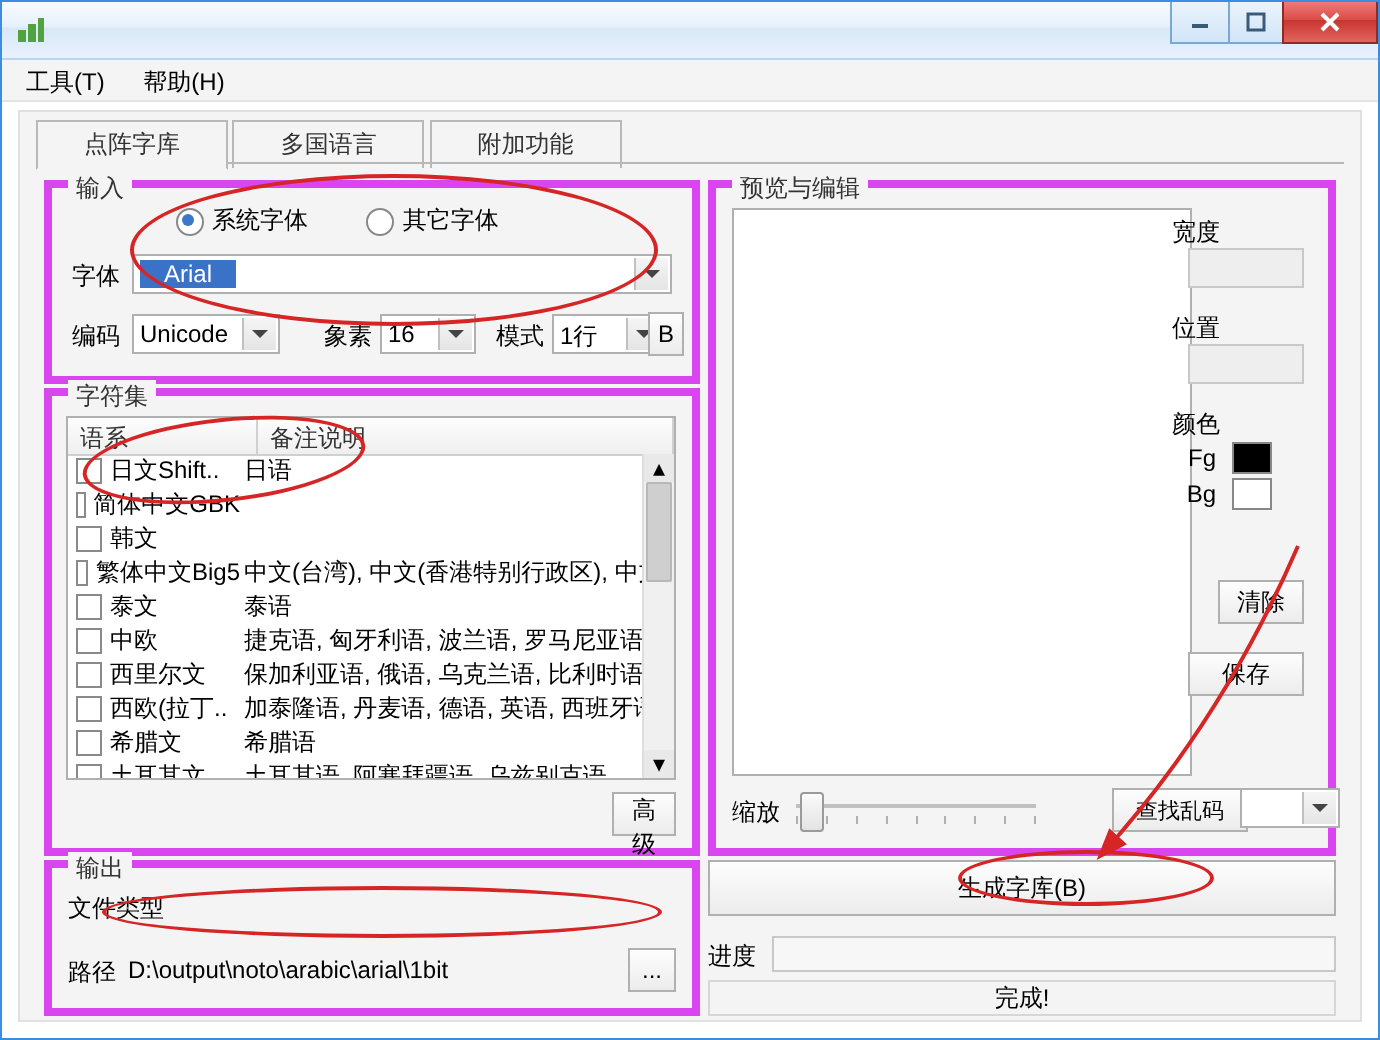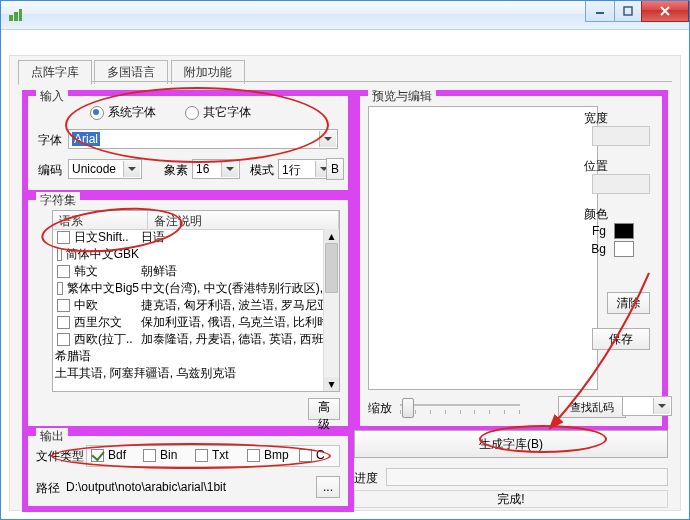--- a/index.html
+++ b/index.html
@@ -13,26 +13,26 @@
   .wbtn.max{width:26px}
   .wbtn.close{width:46px;background:linear-gradient(#f07a78,#d94b46 45%,#c83530 46%,#e2655f);border-color:#8e2b25}
   .wbtn svg{position:absolute;left:50%;top:50%;transform:translate(-50%,-50%)}
   
   .menubar{height:20px;background:#f4f4f4;border-bottom:1px solid #e3e3e3;padding-left:4px}
   .menubar span{display:inline-block;padding:3px 8px}
   
   .client{position:absolute;left:8px;right:8px;top:54px;bottom:8px;background:#f4f4f4;border:1px solid #e0e0e0}
   
   .tabs{position:absolute;left:8px;top:4px;height:22px}
-  .tab{display:inline-block;border:1px solid #b8b8b8;border-bottom:none;padding:3px 12px;background:#f4f4f4;position:relative;margin-right:-1px;color:#333}
+  .tab{display:inline-block;border:1px solid #b8b8b8;border-bottom:none;padding:3px 23px;background:#f4f4f4;position:relative;margin-right:-1px;color:#333}
   .tab.active{background:#f4f4f4;z-index:3;border-bottom:1px solid #f4f4f4;margin-bottom:-1px}
   .tabline{position:absolute;left:8px;right:8px;top:25px;border-top:1px solid #b8b8b8}
   .panel{position:absolute;left:8px;right:8px;top:26px;bottom:8px}
   
-  .gbox{position:absolute;border:6px solid #d946ef}
+  .gbox{position:absolute;border:4px solid #d946ef}
   .gbox>.cap{position:absolute;left:8px;top:-8px;background:#f4f4f4;padding:0 4px;color:#333}
   
   .combo,.edit{border:1px solid #b0b0b0;background:#fff;height:20px;font-size:12px;box-sizing:border-box;padding:2px 3px}
   .combo{padding-right:18px;position:relative}
   .combo .arr{position:absolute;right:1px;top:1px;width:16px;height:16px;border-left:1px solid #c0c0c0;background:linear-gradient(#f5f5f5,#e5e5e5)}
   .combo .arr:after{content:"";position:absolute;left:4px;top:6px;border:4px solid transparent;border-top-color:#444}
   .btn{border:1px solid #b0b0b0;background:linear-gradient(#fdfdfd,#ececec);height:22px;box-sizing:border-box;font-size:12px;padding:0 8px}
   .chk{width:13px;height:13px;border:1px solid #8a8a8a;background:#fff;display:inline-block;vertical-align:middle;margin-right:4px;box-sizing:border-box;position:relative}
   .chk.on:after{content:"";position:absolute;left:2px;top:-1px;width:6px;height:9px;border:solid #3b7f2a;border-width:0 2px 2px 0;transform:rotate(40deg)}
   .radio{width:12px;height:12px;border:1px solid #888;border-radius:50%;display:inline-block;vertical-align:middle;margin-right:4px;background:#fff;position:relative}
@@ -90,53 +90,57 @@
           </svg>
         </div>
       <div class="wbtn close">
           <svg width="12" height="10">
             <path d="M2 1 L10 9 M10 1 L2 9" stroke="#fff" stroke-width="2"></path>
           </svg>
         </div>
     </div>
   </div>
 
+  <div class="menubar">
+    <span>工具(T)</span>
+    <span>帮助(H)</span>
+  </div>
 
   <div class="client">
     <div class="tabs">
       <span class="tab active">点阵字库</span>
       <span class="tab">多国语言</span>
       <span class="tab">附加功能</span>
     </div>
     <div class="tabline"></div>
 
     <div class="panel">
 
       <div class="gbox" style="left:4px;top:8px;width:320px;height:94px">
         <span class="cap">输入</span>
         <div style="position:absolute;left:62px;top:8px">
           <label class="r"><span class="radio on"></span><span>系统字体</span></label>
           <label class="r"><span class="radio"></span><span>其它字体</span></label>
         </div>
         <span style="position:absolute;left:10px;top:36px">字体</span>
         <div class="combo" style="position:absolute;left:40px;top:33px;width:270px">
-          <span style="background:#3a72c8;color:#fff;padding:0 2px">Arial</span><span class="arr"></span>
+          <span style="background:#3a72c8;color:#fff;padding:0 12px">Arial</span><span class="arr"></span>
         </div>
         <span style="position:absolute;left:10px;top:66px">编码</span>
         <div class="combo" style="position:absolute;left:40px;top:63px;width:74px"><span>Unicode</span><span class="arr"></span></div>
         <span style="position:absolute;left:136px;top:66px">象素</span>
         <div class="combo" style="position:absolute;left:164px;top:63px;width:48px"><span>16</span><span class="arr"></span></div>
         <span style="position:absolute;left:222px;top:66px">模式</span>
         <div class="combo" style="position:absolute;left:250px;top:63px;width:56px"><span>1行</span><span class="arr"></span></div>
         <button class="btn" style="position:absolute;left:298px;top:62px;width:18px;padding:0">B</button>
       </div>
 
       <div class="gbox" style="left:4px;top:112px;width:320px;height:226px">
         <span class="cap">字符集</span>
-        <div class="lvwrap" style="left:24px;top:10px;right:8px;height:180px">
+        <div class="lvwrap" style="left:7px;top:10px;right:8px;height:180px">
           <div class="lvhdr">
             <div style="width:82px">语系</div>
             <div style="flex:1">备注说明</div>
           </div>
           <div class="lvbody" id="lvbody">
               <div class="lvrow">
                 <div class="c0">
                   <span class="chk"></span>
                   <span>日文Shift..</span>
                 </div>
@@ -146,76 +150,83 @@
                 <div class="c0">
                   <span class="chk"></span>
                   <span>简体中文GBK</span>
                 </div>
               </div>
               <div class="lvrow">
                 <div class="c0">
                   <span class="chk"></span>
                   <span>韩文</span>
                 </div>
-                <div class="c1">朝鲜语</div>
               </div>
               <div class="lvrow">
                 <div class="c0">
                   <span class="chk"></span>
                   <span>繁体中文Big5</span>
                 </div>
                 <div class="c1">中文(台湾), 中文(香港特别行政区), 中文</div>
               </div>
               <div class="lvrow">
                 <div class="c0">
                   <span class="chk"></span>
+                  <span>泰文</span>
+                </div>
+                <div class="c1">泰语</div>
+              </div>
+              <div class="lvrow">
+                <div class="c0">
+                  <span class="chk"></span>
                   <span>中欧</span>
                 </div>
                 <div class="c1">捷克语, 匈牙利语, 波兰语, 罗马尼亚语,</div>
               </div>
               <div class="lvrow">
                 <div class="c0">
                   <span class="chk"></span>
                   <span>西里尔文</span>
                 </div>
                 <div class="c1">保加利亚语, 俄语, 乌克兰语, 比利时语,</div>
               </div>
               <div class="lvrow">
                 <div class="c0">
                   <span class="chk"></span>
                   <span>西欧(拉丁..</span>
                 </div>
                 <div class="c1">加泰隆语, 丹麦语, 德语, 英语, 西班牙语,</div>
               </div>
               <div class="lvrow">
+                <div class="c0">
+                  <span class="chk"></span>
+                  <span>希腊文</span>
+                </div>
                 <div class="c1">希腊语</div>
               </div>
               <div class="lvrow">
+                <div class="c0">
+                  <span class="chk"></span>
+                  <span>土耳其文</span>
+                </div>
                 <div class="c1">土耳其语, 阿塞拜疆语, 乌兹别克语</div>
               </div>
             </div>
           <div class="sb">
               <div class="up">▴</div>
               <div class="th"></div>
               <div class="dn">▾</div>
             </div>
         </div>
         <button class="btn" style="position:absolute;right:8px;bottom:6px;width:32px">高级</button>
       </div>
 
       <div class="gbox" style="left:4px;top:348px;width:320px;height:70px">
         <span class="cap">输出</span>
         <span style="position:absolute;left:8px;top:12px">文件类型</span>
-        <div style="position:absolute;left:58px;top:9px;right:8px;height:20px;border:1px solid #c4c4c4;background:#fafafa">
-          <label style="position:absolute;left:4px;top:2px"><span class="chk on"></span><span>Bdf</span></label>
-          <label style="position:absolute;left:56px;top:2px"><span class="chk"></span><span>Bin</span></label>
-          <label style="position:absolute;left:108px;top:2px"><span class="chk"></span><span>Txt</span></label>
-          <label style="position:absolute;left:160px;top:2px"><span class="chk"></span><span>Bmp</span></label>
-          <label style="position:absolute;left:212px;top:2px"><span class="chk"></span><span>C</span></label>
-        </div>
         <span style="position:absolute;left:8px;top:44px">路径</span>
         <span style="position:absolute;left:38px;top:44px;width:250px;overflow:hidden">D:\output\noto\arabic\arial\1bit</span>
         <button class="btn" style="position:absolute;right:8px;top:40px;width:24px;padding:0">...</button>
       </div>
 
       <div class="gbox" style="left:336px;top:8px;right:4px;height:330px">
         <span class="cap">预览与编辑</span>
         <div style="position:absolute;left:8px;top:10px;width:228px;height:282px;border:1px solid #b0b0b0;background:#fff"></div>
 
         <span style="position:absolute;right:54px;top:14px">宽度</span>

